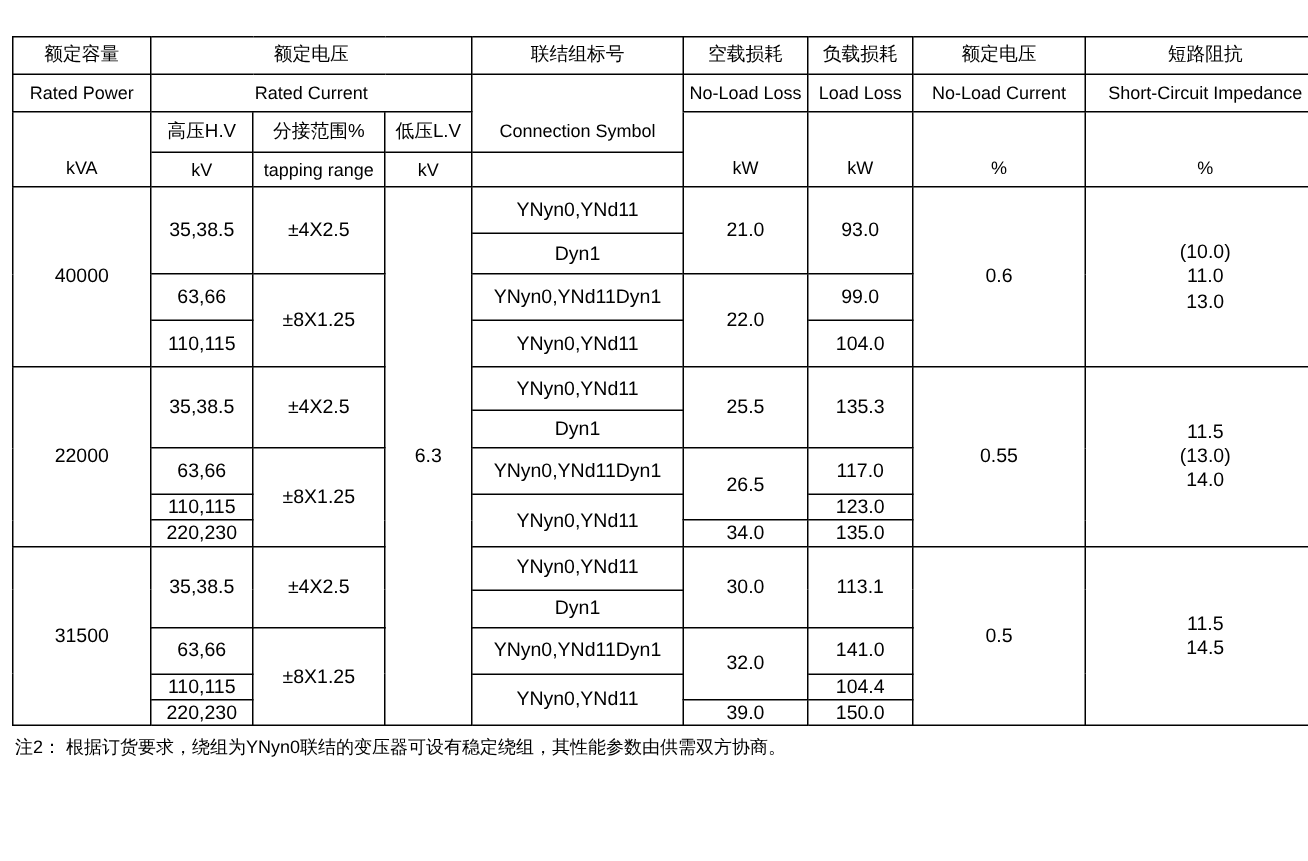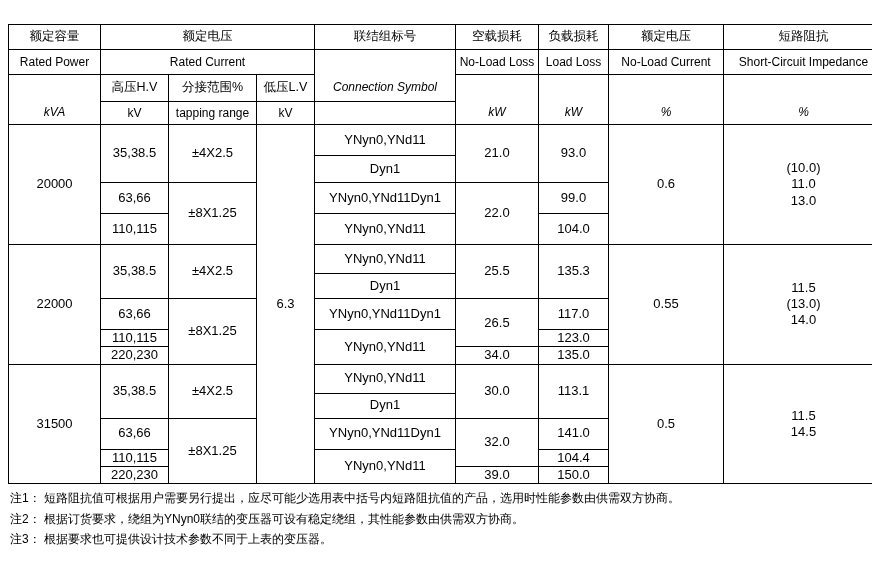--- a/index.html
+++ b/index.html
@@ -36,21 +36,21 @@
   }
   .cn { font-size: 12.5px; }
   .en { font-size: 12px; }
   .unit { font-size: 12px; }
   .val { font-size: 13px; }
   .hdr-row1 td { height: 24px; }
   .hdr-row2 td { height: 24px; }
   .hdr-row3 td { height: 26px; }
   .hdr-row4 td { height: 22px; }
   .no-bottom { border-bottom: none !important; }
-  .no-top { border-top: none !important; font-style: italic; }
+  .no-top { border-top: none !important; }
   .multi { line-height: 1.35; }
   .notes {
     margin-top: 4px;
     width: 845px;
   }
   .note-line {
     font-size: 12px;
     line-height: 1.55;
     padding: 1px 0 1px 2px;
     white-space: nowrap;
@@ -122,21 +122,21 @@
         <td class="en">tapping range</td>
         <td class="unit">kV</td>
         <td class="unit"></td>
         <td class="unit no-top">kW</td>
         <td class="unit no-top">kW</td>
         <td class="unit no-top">%</td>
         <td class="unit no-top">%</td>
       </tr>
 
       <tr>
-        <td class="val" rowspan="6">20000</td>
+        <td class="val" rowspan="6">40000</td>
         <td class="val" rowspan="2">35,38.5</td>
         <td class="val" rowspan="2">±4X2.5</td>
         <td class="val" rowspan="18">6.3</td>
         <td class="val" style="height:30px">YNyn0,YNd11</td>
         <td class="val" rowspan="2">21.0</td>
         <td class="val" rowspan="2">93.0</td>
         <td class="val" rowspan="6">0.6</td>
         <td class="val multi" rowspan="6" style="white-space:pre-line">(10.0)
 11.0
 13.0</td>
@@ -222,18 +222,16 @@
       </tr>
       <tr>
         <td class="val">220,230</td>
         <td class="val">39.0</td>
         <td class="val">150.0</td>
       </tr>
     </tbody>
   </table>
 
   <div class="notes">
-    <div class="note-line">注1： 短路阻抗值可根据用户需要另行提出，应尽可能少选用表中括号内短路阻抗值的产品，选用时性能参数由供需双方协商。</div>
     <div class="note-line">注2： 根据订货要求，绕组为YNyn0联结的变压器可设有稳定绕组，其性能参数由供需双方协商。</div>
-    <div class="note-line">注3： 根据要求也可提供设计技术参数不同于上表的变压器。</div>
   </div>
 
 </div>
 
 </body></html>

